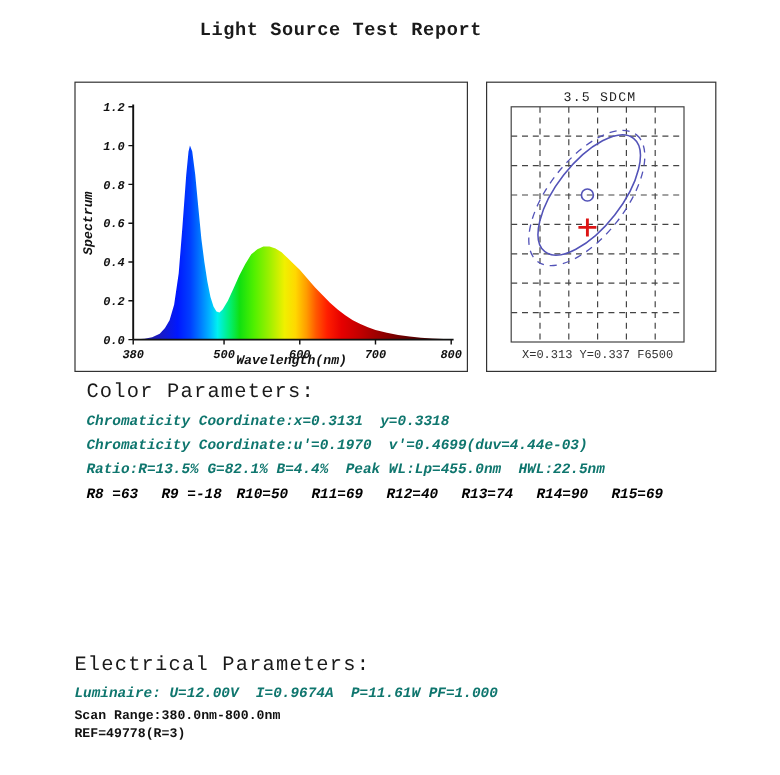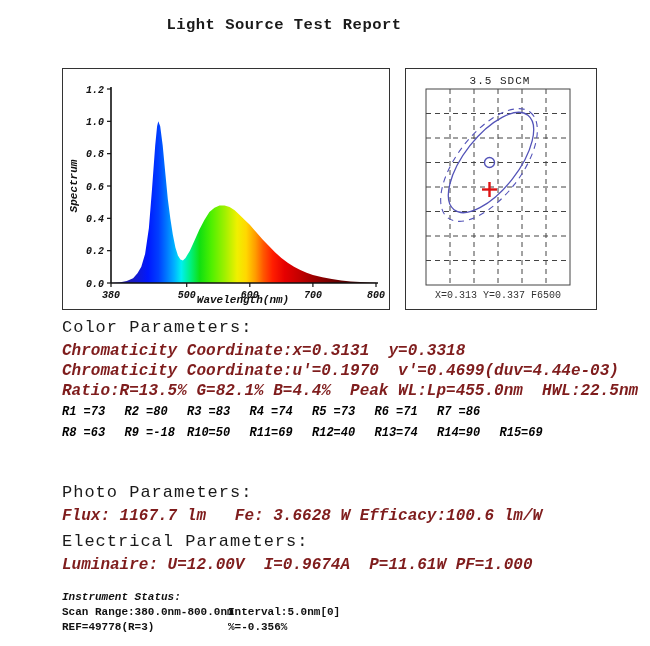--- a/index.html
+++ b/index.html
@@ -20,25 +20,25 @@
   .sdcm-footer{font-size:10px;fill:#333;text-anchor:middle;}
   .sdcm-grid line{stroke:#444;stroke-width:1;stroke-dasharray:5,4;}
   .sdcm-frame{fill:none;stroke:#444;stroke-width:1;}
   .sdcm-ellipse{fill:none;stroke:#5353b8;stroke-width:1.3;}
   .sdcm-ellipse.dashed{stroke-dasharray:6,5;stroke-width:1.1;}
   .sdcm-circle{fill:none;stroke:#5353b8;stroke-width:1.4;}
   .sdcm-cross{stroke:#dd1414;stroke-width:2.4;}
   .sec{position:absolute;left:62px;}
   .sec-h{font-size:17px;font-weight:normal;letter-spacing:1px;color:#1a1a1a;
          margin-bottom:4px;white-space:pre;}
-  .pline{font-size:16px;font-weight:bold;font-style:italic;line-height:20px;
-         white-space:pre;color:#7f1d1d;}
-  .sec-color{top:318px;}
+  .pline{font-size:12px;font-weight:bold;font-style:italic;line-height:20px;
+         white-space:pre;color:#0f766e;}
+  .sec-color{top:318px;margin-left:10px;}
   .sec-photo{top:483px;}
-  .sec-elec{top:532px;}
+  .sec-elec{top:545px;}
   .sec-instr{top:590px;}
   .r-row{line-height:20px;}
   .r-cell{display:inline-block;width:62.5px;font-size:12px;font-weight:bold;
           font-style:italic;white-space:pre;color:#000;}
   .instr-h{font-size:11px;font-weight:bold;font-style:italic;line-height:15px;white-space:pre;}
   .instr-grid{display:grid;grid-template-columns:166px 165px auto;}
   .instr-cell{font-size:11px;font-weight:bold;line-height:15px;white-space:pre;}
   .instr-cell.it{font-style:italic;}
 </style>
 </head>
@@ -137,42 +137,32 @@
       <text class="sdcm-footer" x="92" y="229">X=0.313 Y=0.337 F6500</text>
     </svg>
   </div>
 
   <div class="sec sec-color">
     <div class="sec-h">Color Parameters:</div>
     <div class="pline">Chromaticity Coordinate:x=0.3131  y=0.3318</div>
     <div class="pline">Chromaticity Coordinate:u'=0.1970  v'=0.4699(duv=4.44e-03)</div>
     <div class="pline">Ratio:R=13.5% G=82.1% B=4.4%  Peak WL:Lp=455.0nm  HWL:22.5nm</div>
     <div class="r-row">
-      <span class="r-cell">R1 =73</span><span class="r-cell">R2 =80</span><span class="r-cell">R3 =83</span><span class="r-cell">R4 =74</span><span class="r-cell">R5 =73</span><span class="r-cell">R6 =71</span><span class="r-cell">R7 =86</span>
-    </div>
-    <div class="r-row">
       <span class="r-cell">R8 =63</span><span class="r-cell">R9 =-18</span><span class="r-cell">R10=50</span><span class="r-cell">R11=69</span><span class="r-cell">R12=40</span><span class="r-cell">R13=74</span><span class="r-cell">R14=90</span><span class="r-cell">R15=69</span>
     </div>
   </div>
 
-  <div class="sec sec-photo">
-    <div class="sec-h">Photo Parameters:</div>
-    <div class="pline">Flux: 1167.7 lm   Fe: 3.6628 W Efficacy:100.6 lm/W</div>
-  </div>
 
   <div class="sec sec-elec">
     <div class="sec-h">Electrical Parameters:</div>
     <div class="pline">Luminaire: U=12.00V  I=0.9674A  P=11.61W PF=1.000</div>
   </div>
 
   <div class="sec sec-instr">
-    <div class="instr-h">Instrument Status:</div>
     <div class="instr-grid">
       <div class="instr-cell">Scan Range:380.0nm-800.0nm</div>
-      <div class="instr-cell">Interval:5.0nm[0]</div>
     </div>
     <div class="instr-grid">
       <div class="instr-cell">REF=49778(R=3)</div>
-      <div class="instr-cell">%=-0.356%</div>
     </div>
   </div>
 
 </div>
 
 </body></html>

